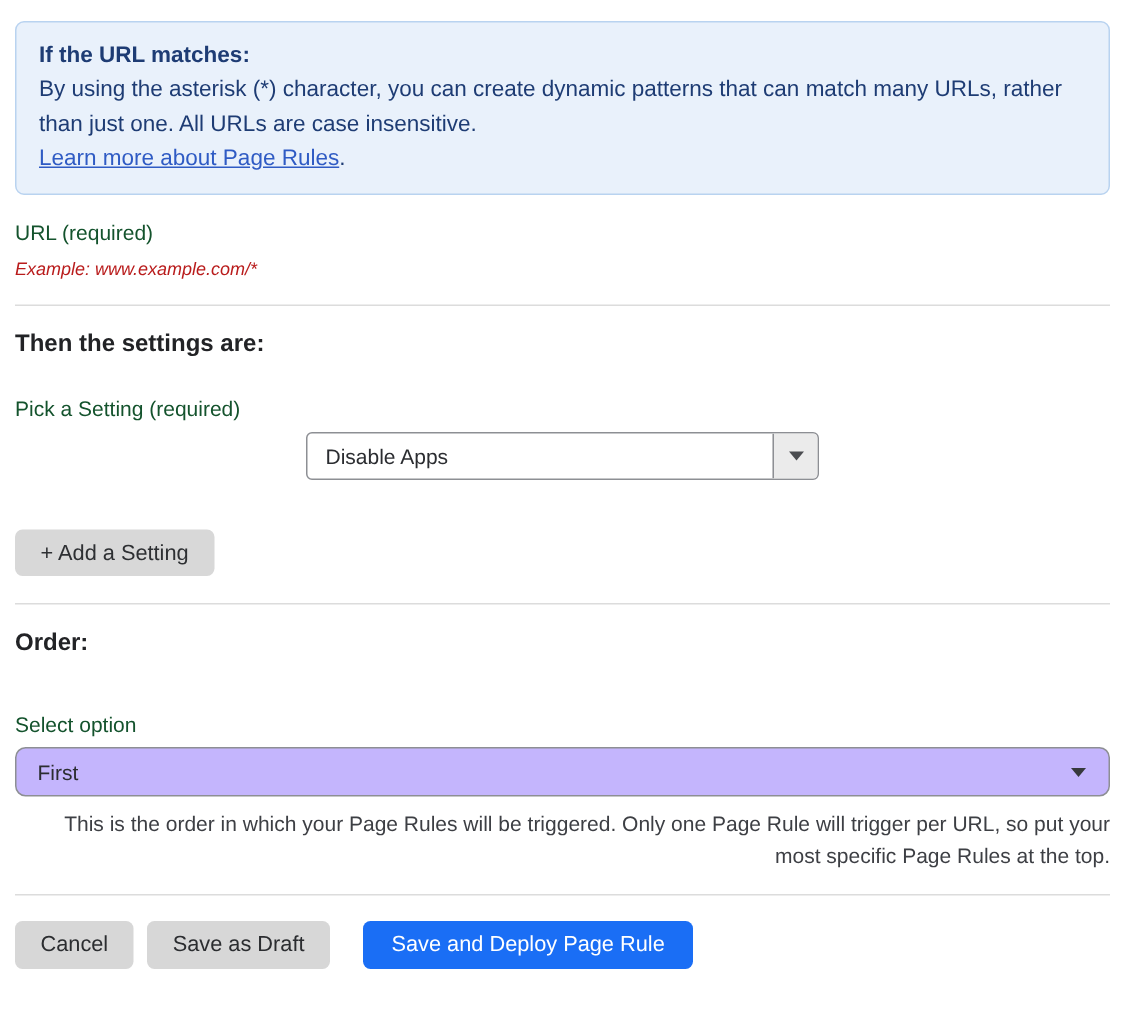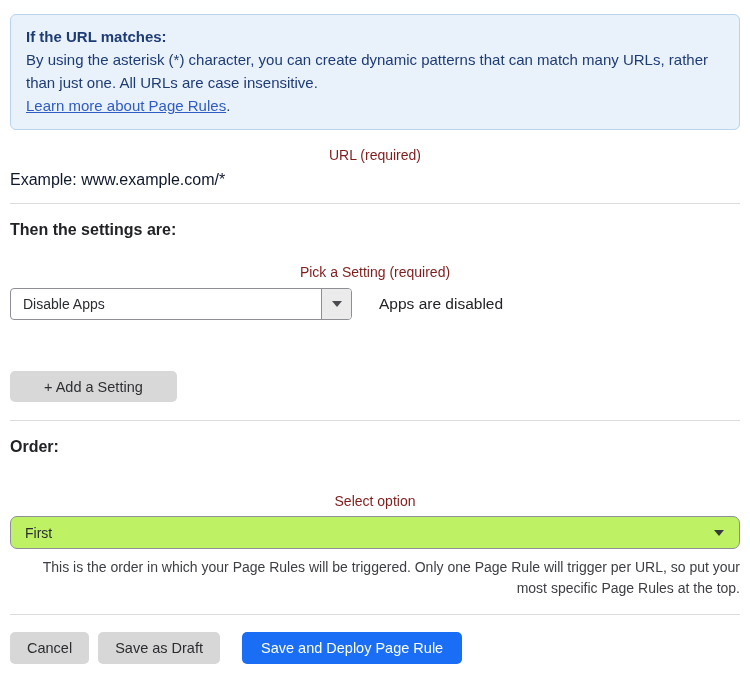--- a/index.html
+++ b/index.html
@@ -39,65 +39,66 @@
   .info-link {
     color: var(--link, #2f5bc4);
     text-decoration: underline;
     cursor: pointer;
   }
   .info-link-suffix { color: var(--info-text, #1e3c74); }
 
   .field-label {
     margin-top: 16px;
     font-size: 14px;
-    color: #7f1d1d;
+    color: #14532d;
     line-height: 18px;
-    text-align: center;
   }
 
   .url-input {
     display: block;
     margin-top: 6px;
     width: 100%;
     height: 31px;
     background: var(--input-bg, #e7effb);
     border: 1px solid #aab6c6;
     border-radius: 6px;
     padding: 0 12px;
     font-size: 14px;
     color: #1d1f23;
     font-family: inherit;
     outline: none;
   }
 
   .helper {
     margin-top: 7px;
-    font-size: 16px;
-    color: #0f172a;
+    font-size: 12px;
+    color: #b91c1c;
     line-height: 17px;
+    font-style: italic;
   }
 
   .divider {
     border: none;
     border-top: 1px solid #dcdcdc;
     margin: 15px 0 0;
   }
 
   .section-heading {
     margin: 15px 0 0;
     font-size: 16px;
     font-weight: bold;
     color: #222326;
     line-height: 21px;
   }
 
   .setting-row {
     margin-top: 7px;
     display: flex;
     align-items: center;
+    flex-direction: column;
   }
   .select-box {
     display: flex;
     width: 342px;
     height: 32px;
     border: 1px solid #8d8f94;
     border-radius: 4px;
     background: #ffffff;
     overflow: hidden;
     cursor: pointer;
@@ -124,23 +125,23 @@
     border-right: 5px solid transparent;
     border-top: 6px solid #4a4c50;
   }
   .setting-status {
     margin-left: 27px;
     font-size: 15.5px;
     color: #222326;
   }
 
   .add-setting-btn {
-    margin-top: 51px;
+    margin-top: 33px;
     height: 31px;
-    padding: 0 34px;
+    padding: 0 17px;
     background: #d8d8d8;
     border: none;
     border-radius: 5px;
     font-size: 14.5px;
     color: #2e3033;
     font-family: inherit;
     cursor: pointer;
   }
 
   .order-select {
@@ -148,21 +149,21 @@
     margin-top: 6px;
     width: 100%;
     height: 33px;
     border: 1px solid #8d8f94;
     border-radius: 7px;
     display: flex;
     align-items: center;
     padding: 0 14px;
     font-size: 14px;
     color: #2b2d31;
-    background: #bef264;
+    background: #c4b5fd;
     cursor: pointer;
   }
   .order-caret {
     position: absolute;
     right: 15px;
     top: 50%;
     transform: translateY(-50%);
     width: 0; height: 0;
     border-left: 5px solid transparent;
     border-right: 5px solid transparent;
@@ -226,21 +227,20 @@
 
   <div class="field-label" style="margin-top:23px;">Pick a Setting (required)</div>
 
   <div class="setting-row">
     <div class="select-box">
       <span class="select-value">Disable Apps</span>
       <span class="select-arrow-btn">
         <span class="triangle-down"></span>
       </span>
     </div>
-    <span class="setting-status">Apps are disabled</span>
   </div>
 
   <button class="add-setting-btn">+ Add a Setting</button>
 
   <hr class="divider" style="margin-top:18px;">
 
   <h2 class="section-heading">Order:</h2>
 
   <div class="field-label" style="margin-top:35px;">Select option</div>
 

